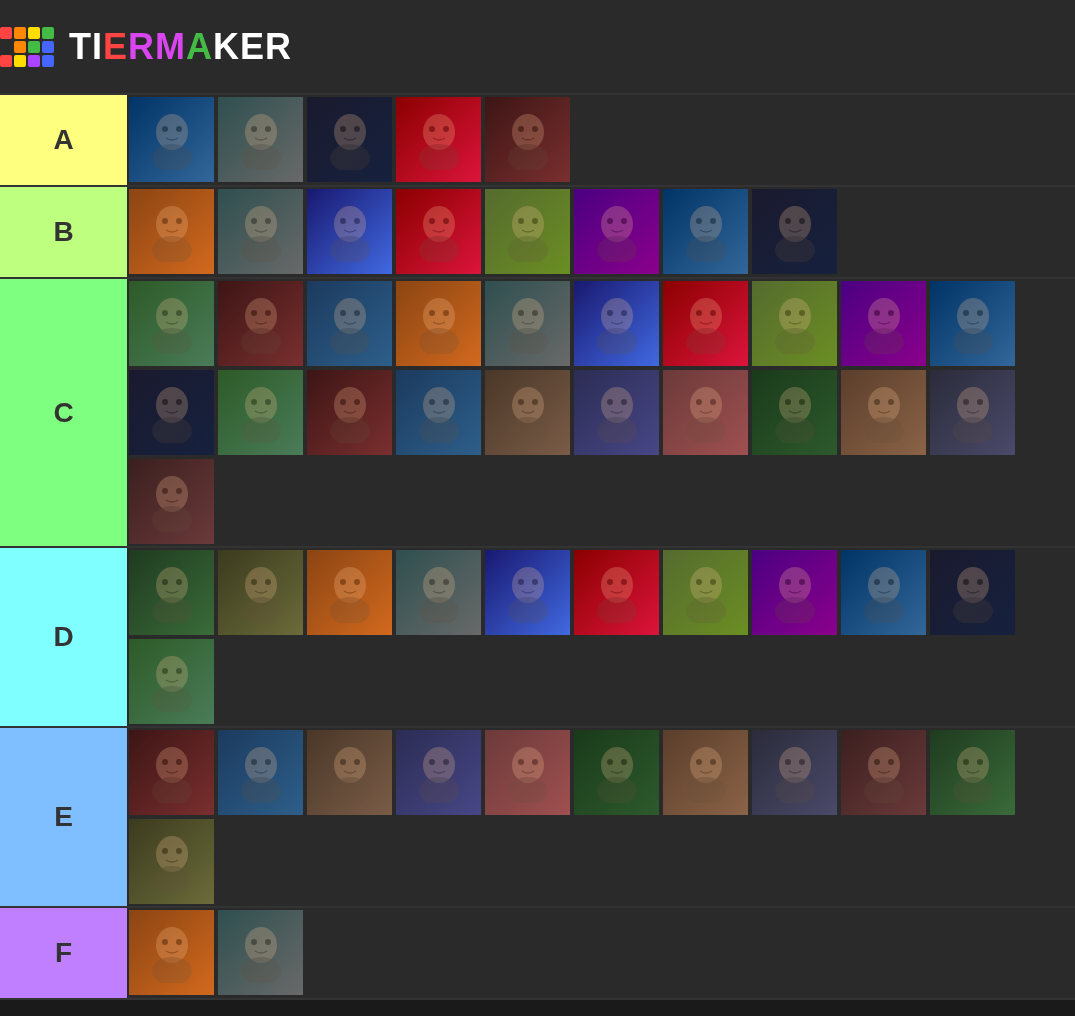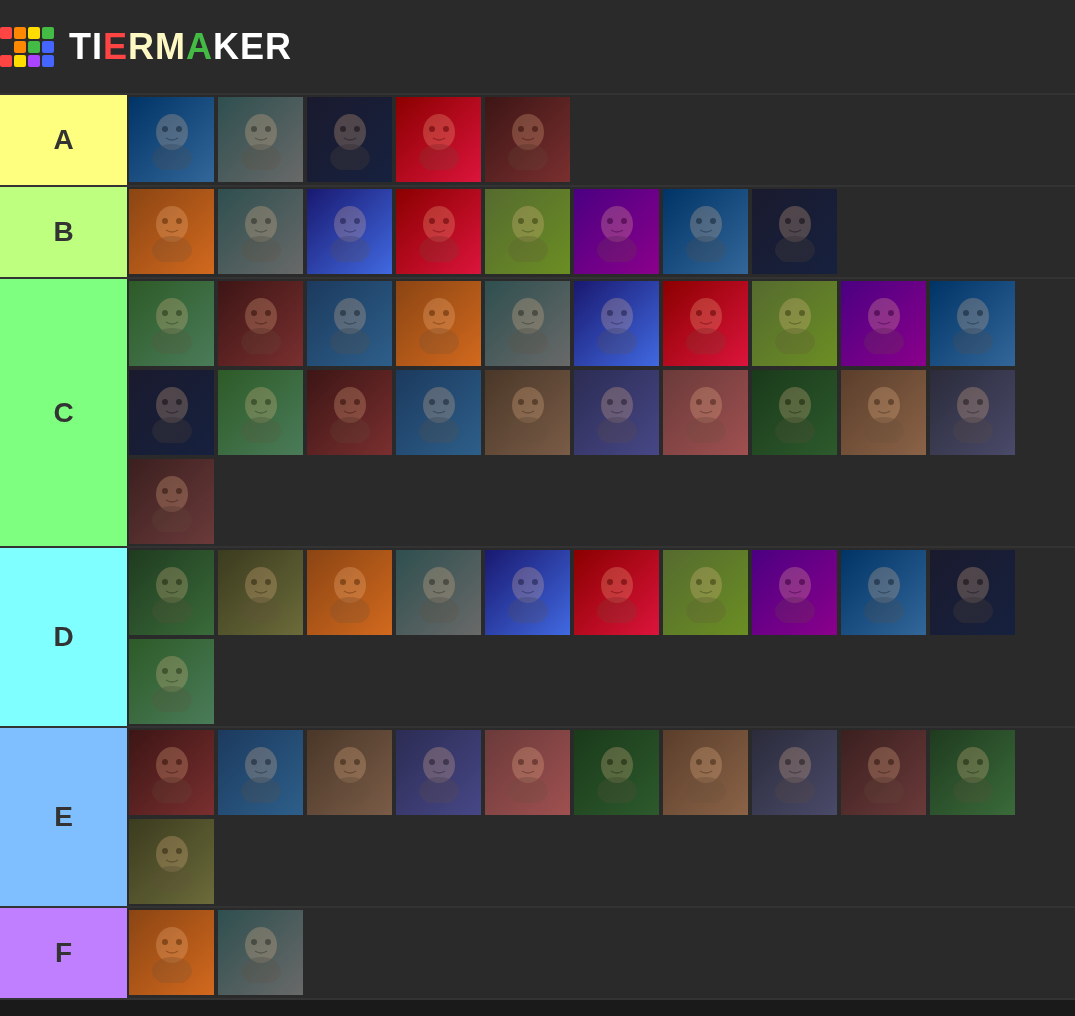--- a/index.html
+++ b/index.html
@@ -156,21 +156,21 @@
         <div class="logo-cell" style="background:#ff8800;"></div>
         <div class="logo-cell" style="background:#44bb44;"></div>
         <div class="logo-cell" style="background:#4466ff;"></div>
 
         <div class="logo-cell" style="background:#ff4444;"></div>
         <div class="logo-cell" style="background:#ffdd00;"></div>
         <div class="logo-cell" style="background:#aa44ff;"></div>
         <div class="logo-cell" style="background:#4466ff;"></div>
       </div>
       <div class="logo-text">
-        <span style="color:white;">Ti</span><span style="color:#ff4444;">e</span><span style="color:#fef9c3;">rM</span><span style="color:#44bb44;">a</span><span style="color:white;">ker</span>
+        <span style="color:white;">Ti</span><span style="color:#ff4444;">e</span><span style="color:#d946ef;">rM</span><span style="color:#44bb44;">a</span><span style="color:white;">ker</span>
       </div>
     </div>
   </div>
 
   <div class="tier-row">
     <div class="tier-label tier-a">
       <span>A</span>
     </div>
     <div class="tier-content" id="tier-a-content">
     <div class="char-box">

